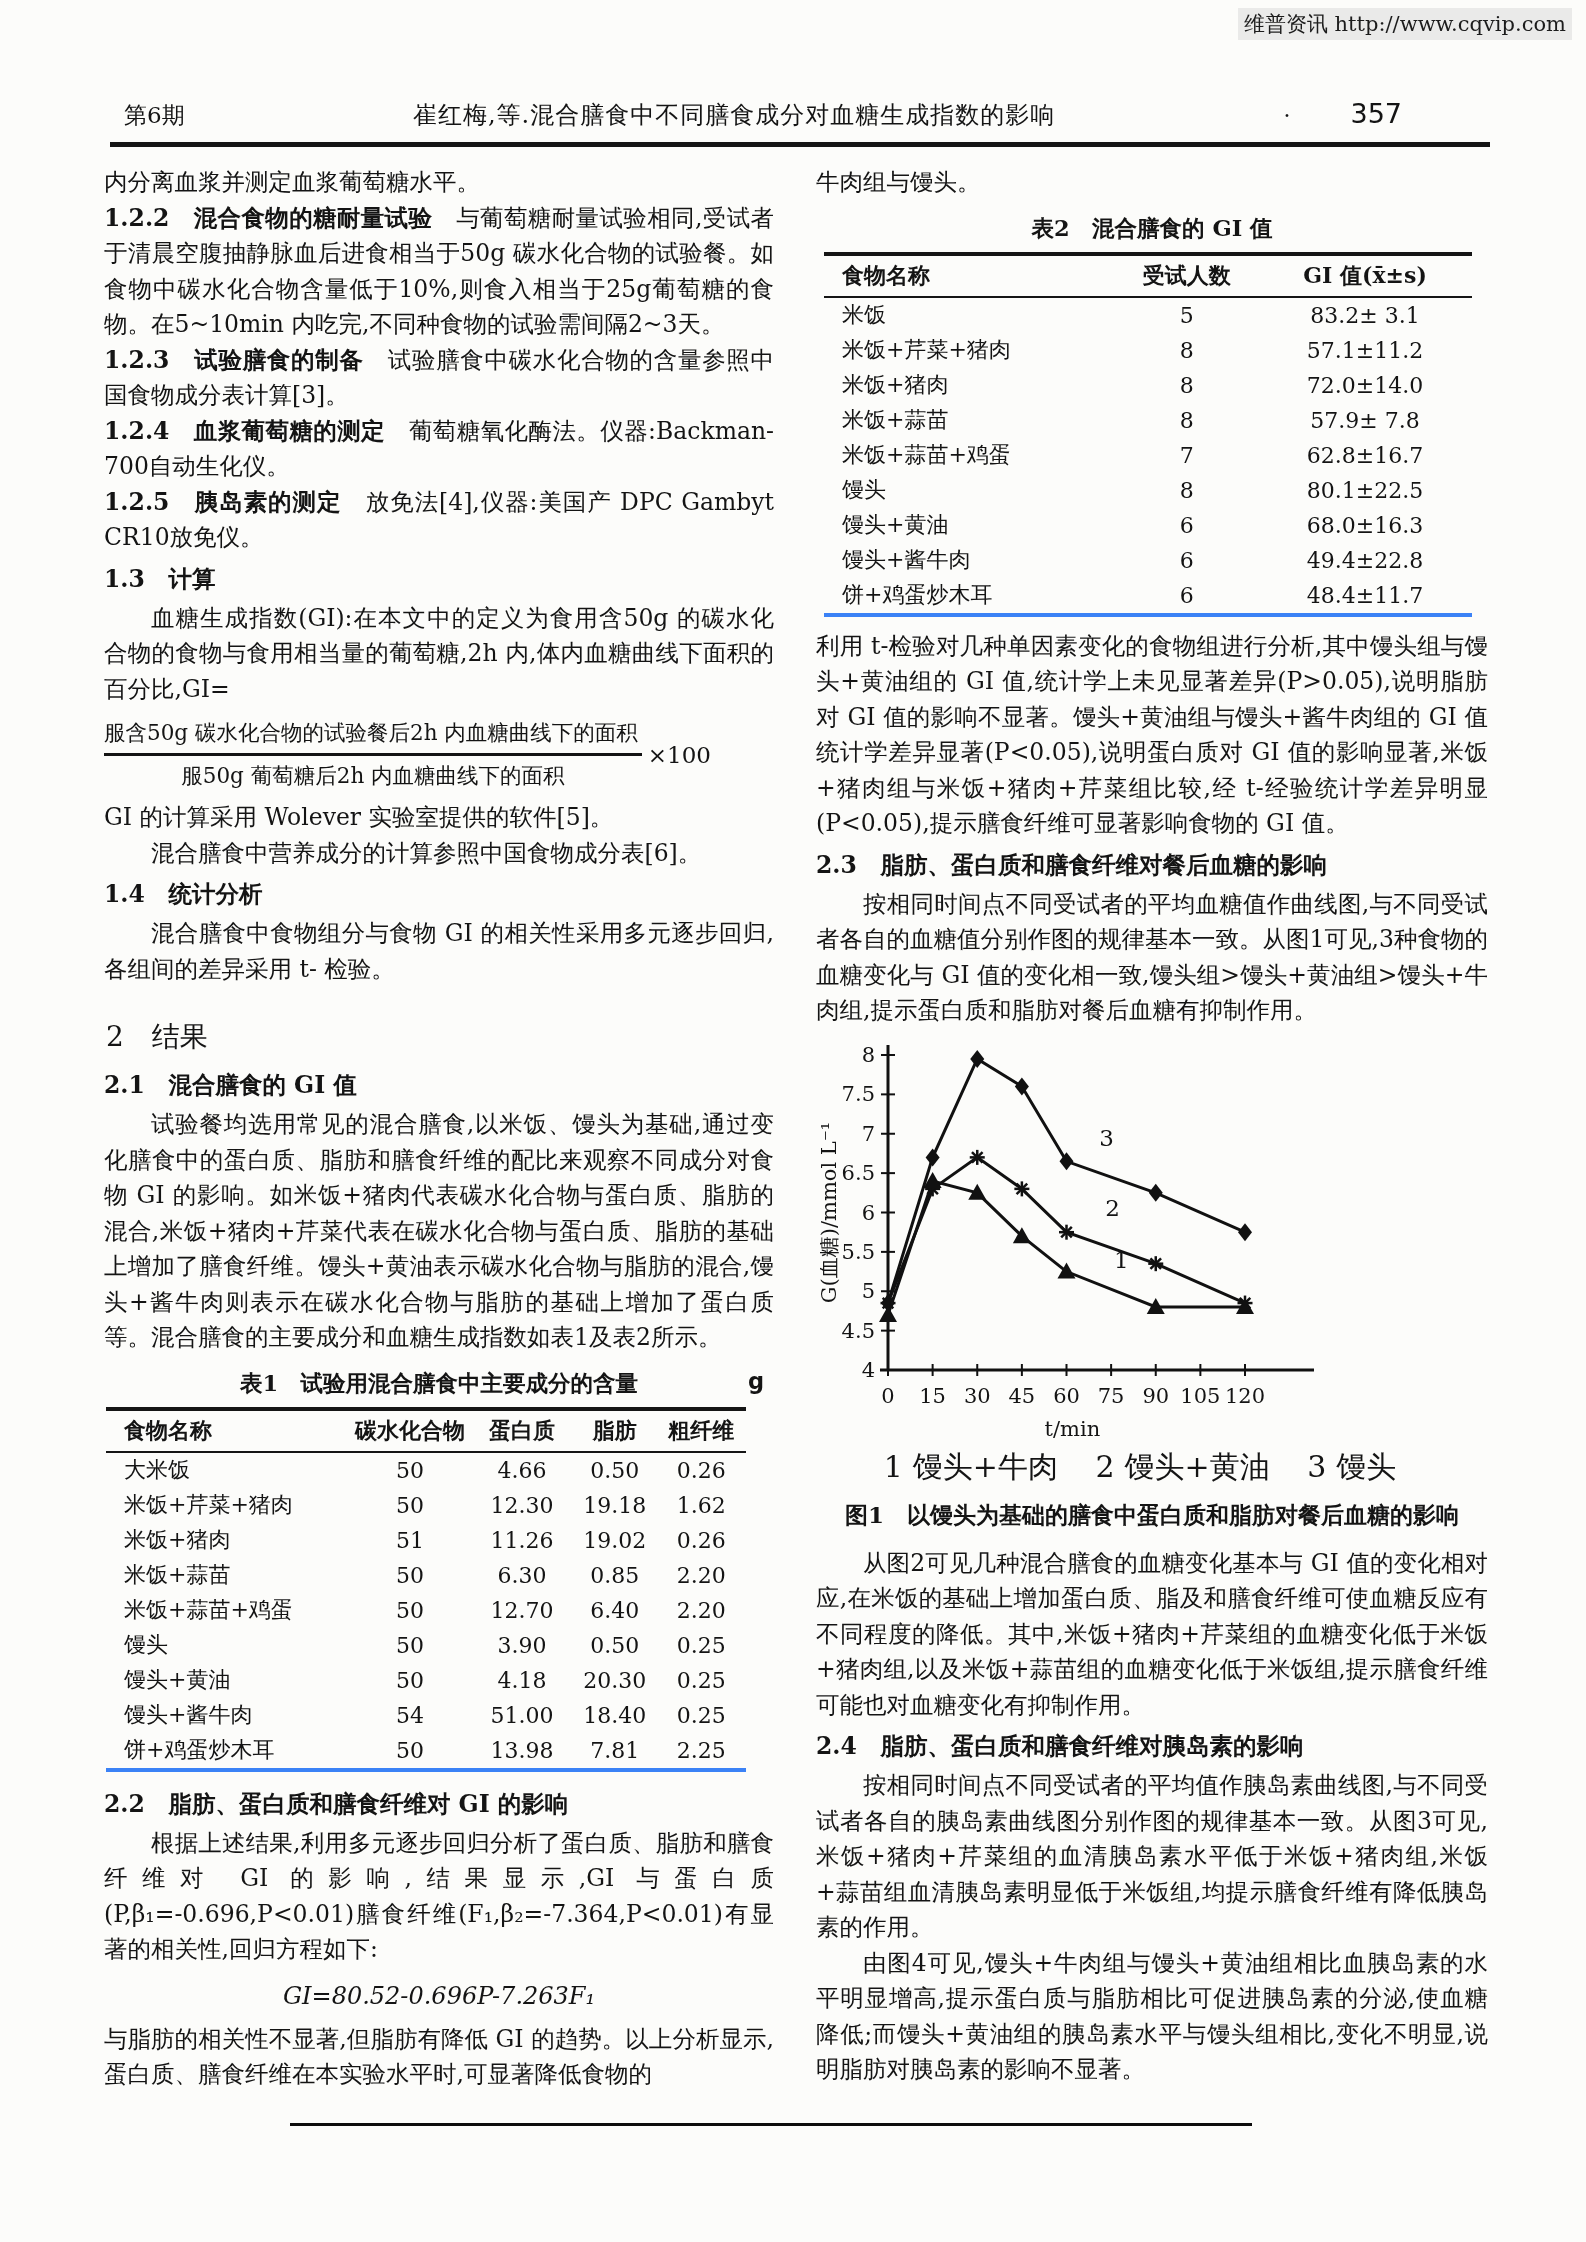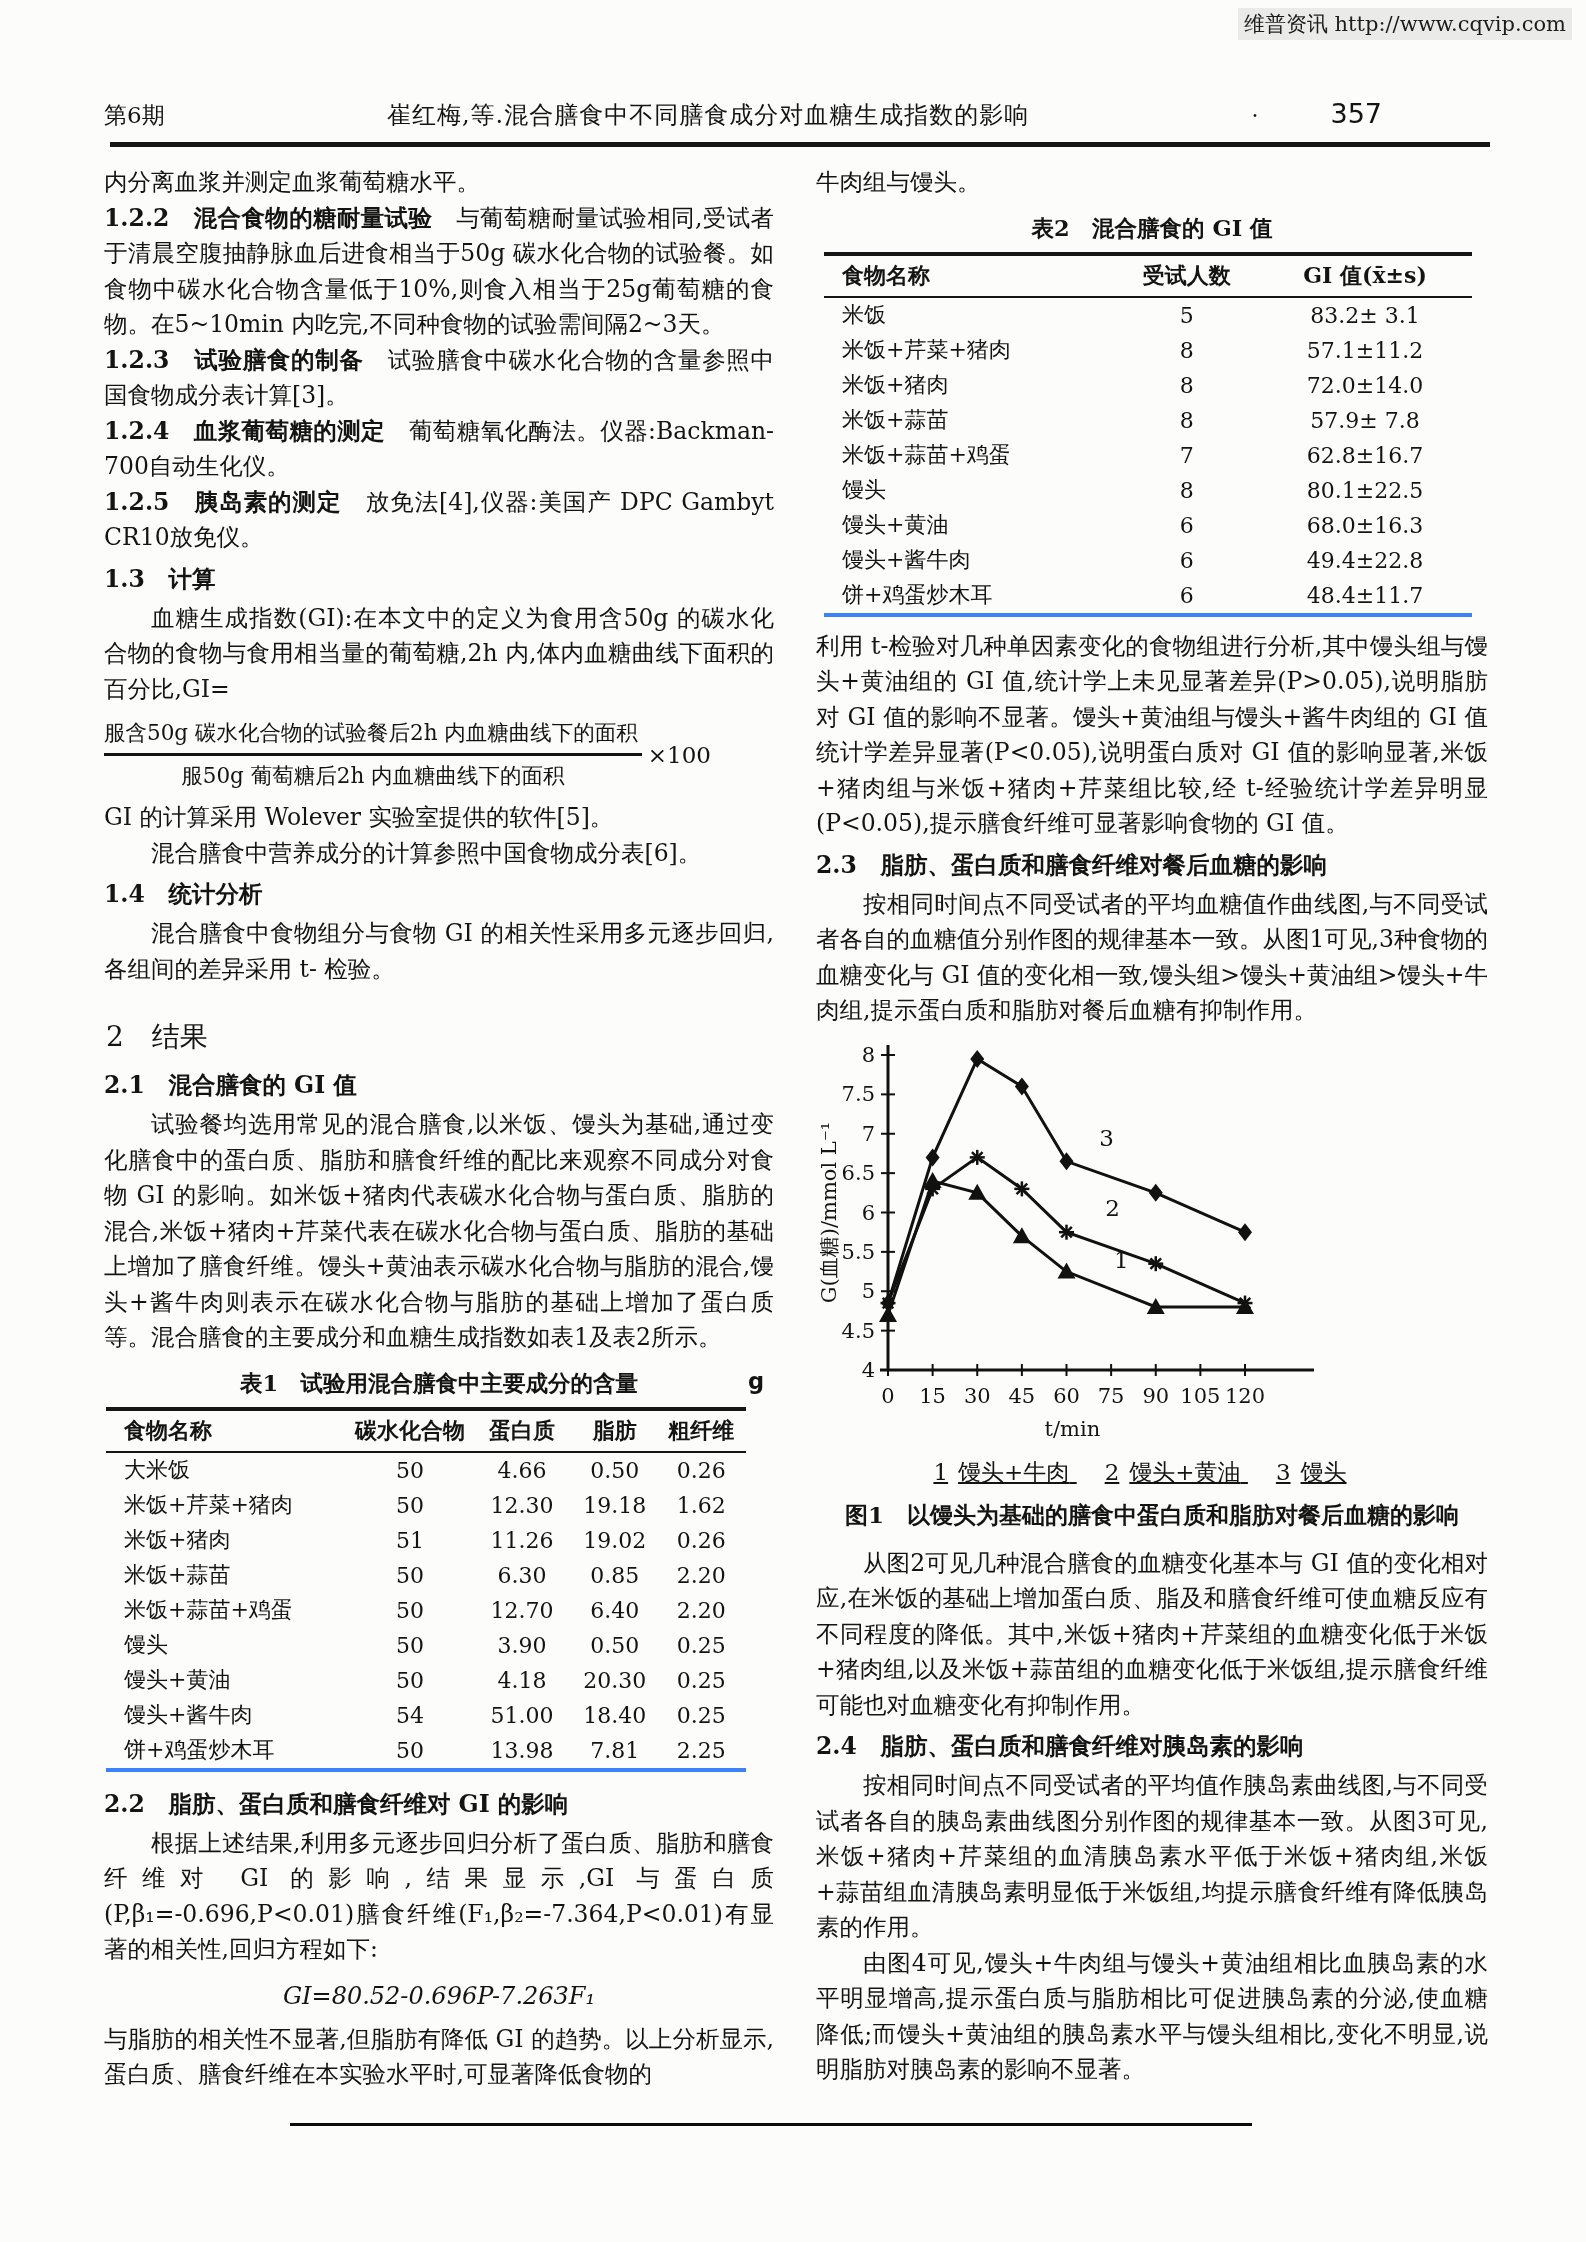--- a/index.html
+++ b/index.html
@@ -1,20 +1,20 @@
 <!DOCTYPE html>
 <html><head>
 <meta charset="utf-8">
 <style>
   html,body{margin:0;padding:0;background:#e8e8e4;}
   .page{position:relative;width:1586px;height:2242px;background:#fcfcfa;color:#141414;
         font-family:"DejaVu Serif","Liberation Serif",serif;overflow:hidden;}
   .watermark{position:absolute;top:8px;right:14px;font-size:21px;color:#1c1c1c;
              background:rgba(200,200,200,.35);padding:2px 6px;}
-  .header-row{position:absolute;top:98px;left:104px;width:1378px;display:flex;align-items:baseline;gap:12px;}
+  .header-row{position:absolute;top:98px;left:124px;width:1378px;display:flex;align-items:baseline;}
   .header-issue{font-size:23px;}
   .header-title{flex:1;text-align:center;font-size:24px;letter-spacing:1px;}
   .header-dot{font-size:22px;margin-right:60px;}
   .header-page{font-size:27px;margin-right:100px;font-family:"DejaVu Sans",sans-serif;}
   .header-rule{position:absolute;top:142px;left:110px;width:1380px;height:0;border-top:5px solid #151515;}
 
   .col{position:absolute;top:165px;}
   .col-left{left:104px;width:670px;}
   .col-right{left:816px;width:672px;}
 
@@ -46,21 +46,21 @@
   table.t1 th:nth-child(3){width:16%;} table.t1 th:nth-child(4){width:13%;}
   table.t1 th:nth-child(5){width:14%;}
   table.t2 th:nth-child(1){width:45%;} table.t2 th:nth-child(2){width:22%;}
   table.t2 th:nth-child(3){width:33%;}
 
   .figure{margin-top:4px;}
   .figure svg{display:block;margin-left:4px;}
   .tick{font-size:21px;fill:#141414;}
   .axis-label{font-size:21px;fill:#141414;}
   .series-num{font-size:23px;fill:#141414;}
-  .legend{width:620px;text-align:center;font-size:23px;margin-top:12px;text-decoration:underline;}
+  .legend{width:620px;text-align:center;font-size:30px;margin-top:2px;}
   .legend .lnum{margin:0 10px 0 28px;}
   .fig-caption{text-align:center;font-weight:bold;font-size:23px;margin-top:10px;line-height:34px;}
 
   .bottom-line{position:absolute;top:2123px;left:290px;width:962px;height:3px;background:#0c0c0c;}
 </style>
 </head>
 <body>
 
 <div class="page">
 

